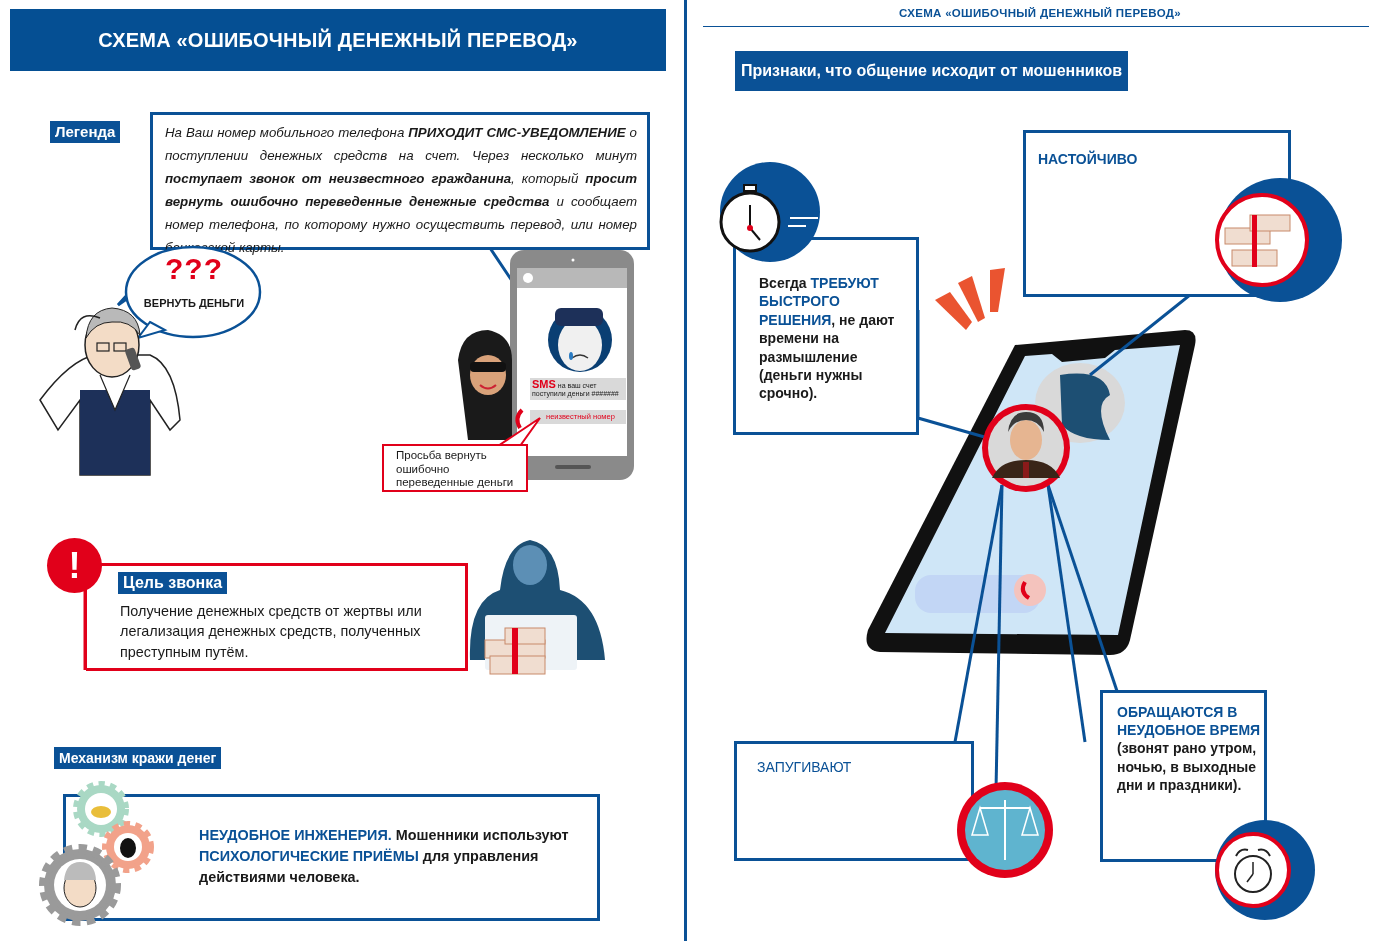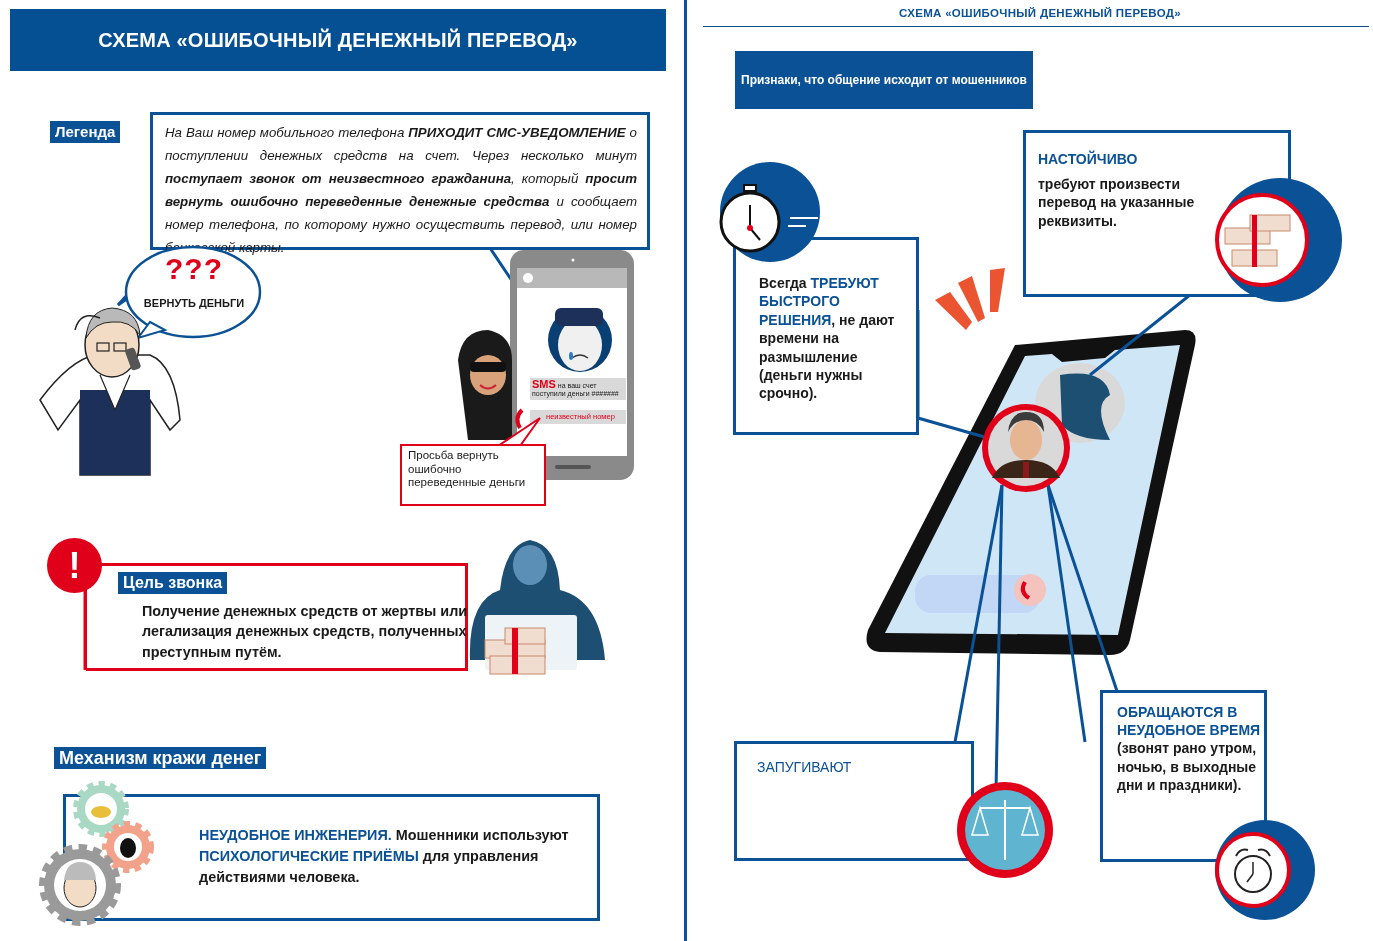--- a/index.html
+++ b/index.html
@@ -30,54 +30,54 @@
     border: 3px solid #0a5196; background: #fff; box-sizing: border-box;
     padding: 6px 10px 6px 12px;
     font-size: 13.3px; line-height: 23px; font-style: italic; text-align: justify;
     text-align-last: left;
   }
   #legend-box .b { font-style: italic; }
   #qq-text { left: 128px; top: 297px; width: 132px; text-align: center; font-size: 11px; font-weight: bold; }
   #qq-marks { left: 128px; top: 252px; width: 132px; text-align: center; color: #e1001a; font-size: 30px; font-weight: bold; letter-spacing: 1px; }
 
   #request-box {
-    left: 400px; top: 444px; width: 146px; height: 62px; box-sizing: border-box;
+    left: 382px; top: 444px; width: 146px; height: 48px; box-sizing: border-box;
     border: 2px solid #e1001a; background: #fff;
-    padding: 3px 6px; font-size: 11.5px; line-height: 13.5px;
+    padding: 3px 12px; font-size: 11.5px; line-height: 13.5px;
   }
   #sms-row { left: 530px; top: 378px; width: 96px; height: 22px; background: #d9d9d9; font-size: 7px; line-height: 8px; padding: 2px 2px; box-sizing: border-box; }
   #sms-row .sms { color: #e1001a; font-size: 11px; font-weight: bold; }
   #unknown-row { left: 530px; top: 410px; width: 96px; height: 14px; background: #d9d9d9; font-size: 7.5px; color: #e1001a; padding: 2px 0 0 16px; box-sizing: border-box; }
 
   #goal-box {
     left: 84px; top: 563px; width: 384px; height: 108px; box-sizing: border-box;
     border: 3px solid #e1001a; background: #fff;
   }
   #goal-tag { left: 118px; top: 572px; font-size: 16px; }
-  #goal-text { left: 120px; top: 601px; width: 340px; font-size: 14.4px; font-weight: bold; line-height: 20.4px; margin-left: 22px; }
+  #goal-text { left: 120px; top: 601px; width: 340px; font-size: 14.4px; font-weight: normal; line-height: 20.4px; }
   #alert-circle {
     left: 47px; top: 538px; width: 55px; height: 55px; border-radius: 50%;
     background: #e1001a; color: #fff; font-weight: bold; font-size: 36px;
     display: flex; align-items: center; justify-content: center;
   }
 
-  #mech-tag { left: 54px; top: 747px; font-size: 18px; }
+  #mech-tag { left: 54px; top: 747px; font-size: 14px; }
   #mech-box {
     left: 63px; top: 794px; width: 537px; height: 127px; box-sizing: border-box;
     border: 3px solid #0a5196; background: #fff;
   }
   #mech-text { left: 199px; top: 825px; width: 390px; font-size: 14.4px; font-weight: bold; line-height: 21px; }
 
   
   #divider { left: 684px; top: 0; width: 3px; height: 941px; background: #0a5196; }
 
   
   #right-header { left: 710px; top: 7px; width: 660px; text-align: center; color: #0a5196; font-size: 11.5px; font-weight: bold; letter-spacing: 0.3px; }
   #right-header-rule { left: 703px; top: 26px; width: 666px; height: 1px; background: #0a5196; }
-  #signs-tag { left: 735px; top: 51px; font-size: 12px; padding: 19px 6px; }
+  #signs-tag { left: 735px; top: 51px; font-size: 16px; padding: 10px 6px; }
 
   .sbox { border: 3px solid #0a5196; background: #fff; box-sizing: border-box; }
   #box-fast { left: 733px; top: 237px; width: 186px; height: 198px; }
   #text-fast { left: 759px; top: 274px; width: 150px; font-size: 14px; font-weight: bold; line-height: 18.4px; }
 
   #box-persist { left: 1023px; top: 130px; width: 268px; height: 167px; }
   #text-persist { left: 1038px; top: 150px; width: 190px; font-size: 14px; font-weight: bold; line-height: 18.6px; }
 
   #box-scare { left: 734px; top: 741px; width: 240px; height: 120px; }
   #text-scare { left: 757px; top: 758px; width: 210px; font-size: 14px; font-weight: normal; line-height: 18.4px; }
@@ -262,21 +262,20 @@
 <svg style="left:0;top:0;width:1px;height:1px;">
   <circle cx="1280" cy="240" r="62" fill="#0a5196"></circle>
   <circle cx="1262" cy="240" r="45" fill="#fff" stroke="#e1001a" stroke-width="4"></circle>
   <rect x="1225" y="228" width="45" height="16" fill="#f0ddd0" stroke="#c88a6b"></rect>
   <rect x="1232" y="250" width="45" height="16" fill="#f0ddd0" stroke="#c88a6b"></rect>
   <rect x="1250" y="215" width="40" height="16" fill="#f0ddd0" stroke="#c88a6b"></rect>
   <rect x="1252" y="215" width="5" height="52" fill="#e1001a"></rect>
 </svg>
 <div id="text-persist" class="abs">
   <div class="blue" style="margin-bottom:6px;">НАСТОЙЧИВО</div>
-  <div>требуют произвести перевод на указанные реквизиты.</div>
 </div>
 
 <div id="box-scare" class="abs sbox"></div>
 <svg style="left:0;top:0;width:1px;height:1px;">
   <circle cx="1005" cy="830" r="48" fill="#e1001a"></circle>
   <circle cx="1005" cy="830" r="40" fill="#5fb4cf"></circle>
   <line x1="1005" y1="800" x2="1005" y2="860" stroke="#fff" stroke-width="2"></line>
   <line x1="980" y1="808" x2="1030" y2="808" stroke="#fff" stroke-width="2"></line>
   <path d="M972,835 L980,808 L988,835 Z" fill="none" stroke="#fff" stroke-width="1.5"></path>
   <path d="M1022,835 L1030,808 L1038,835 Z" fill="none" stroke="#fff" stroke-width="1.5"></path>

